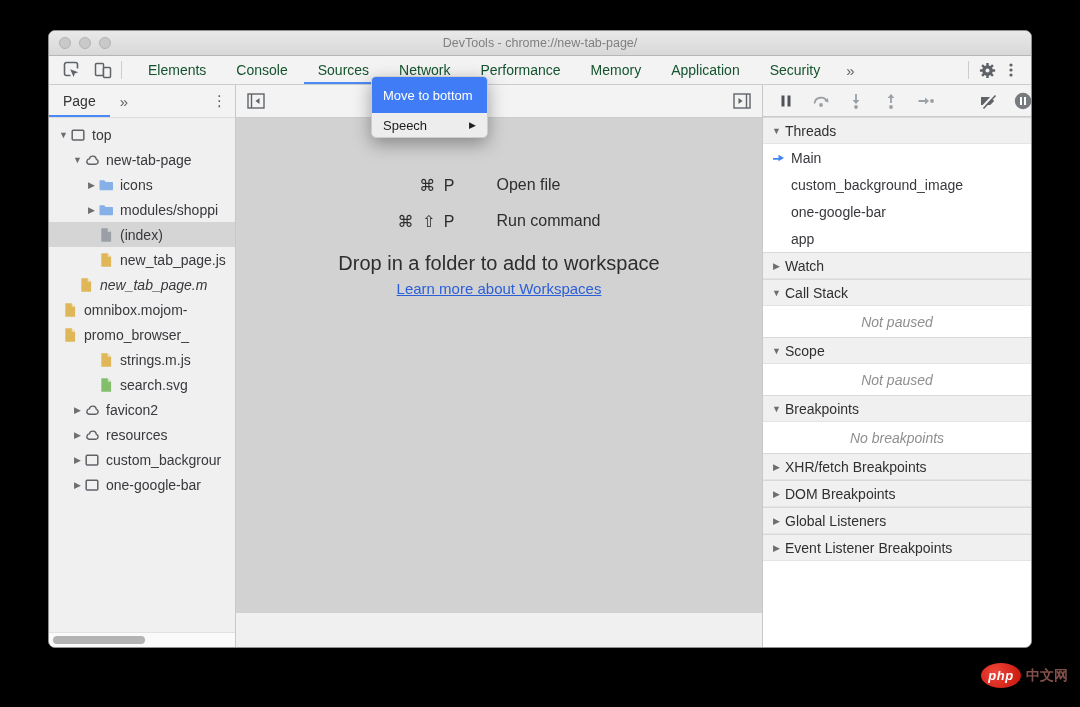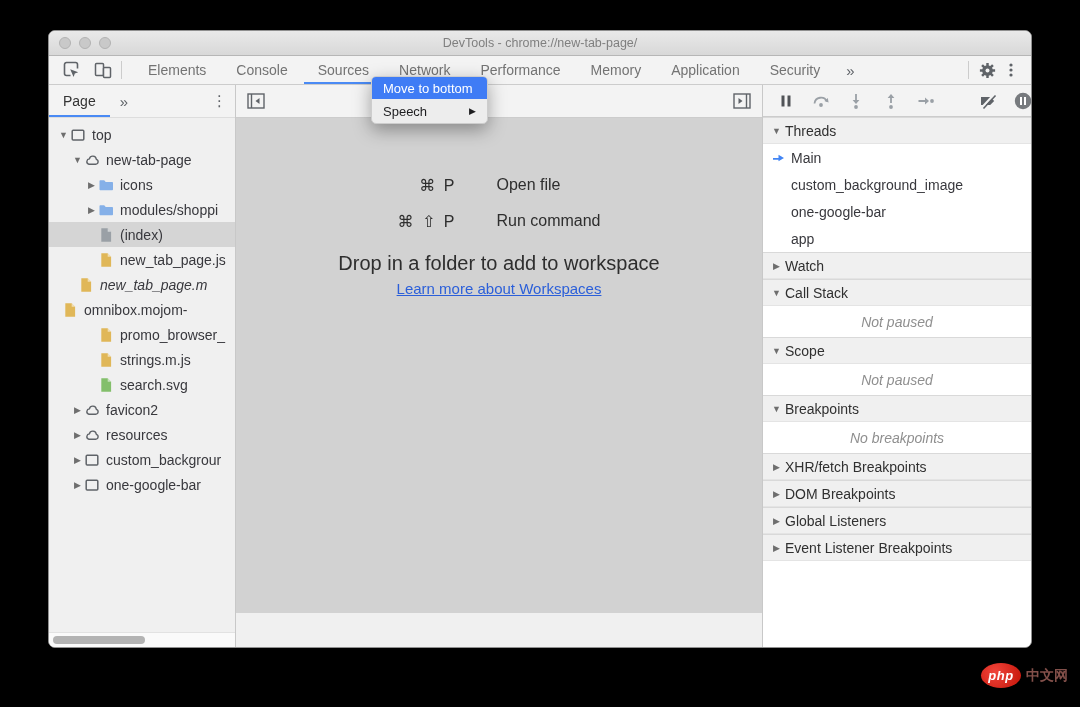--- a/index.html
+++ b/index.html
@@ -21,21 +21,21 @@
   .tl { width:12px; height:12px; border-radius:50%; background:#c9c9c9; border:1px solid #b2b2b2; }
   .title-text { font-size:12.5px; color:#7f7f7f; }
 
   
   .toolbar { height:29px; flex:0 0 29px; background:#f3f3f3; border-bottom:1px solid #ccc;
              display:flex; align-items:stretch; }
   .tool-left { display:flex; align-items:center; padding-left:10px; gap:8px; }
   .tbtn { width:24px; height:24px; display:flex; align-items:center; justify-content:center; cursor:pointer; }
   .vsep { width:1px; height:18px; background:#ccc; align-self:center; margin:0 6px; }
   .tabs { display:flex; align-items:stretch; gap:2px; padding-left:6px; flex:1; }
-  .tab { display:flex; align-items:center; padding:8px 14px; font-size:14px; color:#737373; cursor:pointer; }
+  .tab { display:flex; align-items:center; padding:8px 14px; font-size:14px; color:#14532d; cursor:pointer; }
   .tab.active { box-shadow:inset 0 -2px 0 #4a8af4; }
   .tab-more { display:flex; align-items:center; padding:0 10px; font-size:15px; color:#5f6368; cursor:pointer; }
   .tool-right { display:flex; align-items:center; padding-right:8px; }
 
   
   .cols { flex:1; display:flex; min-height:0; }
 
   
   .sidebar { width:187px; flex:0 0 187px; background:#f0f0f0; border-right:1px solid #c8c8c8;
              display:flex; flex-direction:column; min-height:0; }
@@ -81,21 +81,21 @@
                 color:#38383d; background:#fff; cursor:pointer; }
   .thread-row .cur { width:16px; margin-right:4px; display:flex; align-items:center; }
   .thread-row.plain { padding-left:28px; }
   .placeholder { height:31px; display:flex; align-items:center; justify-content:center;
                  font-size:14px; font-style:italic; color:#8f8f8f; background:#fff; }
 
   
   #ctx { position:absolute; left:371px; top:76px; width:117px; background:#ededed;
          border:1px solid #cdcdcd; border-radius:5px; overflow:hidden;
          box-shadow:0 6px 18px rgba(0,0,0,.35); z-index:50; }
-  .ctx-item { height:22px; display:flex; align-items:center; padding:0 11px; font-size:13px; color:#1d1d1f; cursor:pointer; }
+  .ctx-item { height:36px; display:flex; align-items:center; padding:0 11px; font-size:13px; color:#1d1d1f; cursor:pointer; }
   .ctx-item.hl { background:#3f7cf5; color:#fff; }
   .ctx-sub { margin-left:auto; font-size:9px; color:#1d1d1f; }
 
   
   #wm { position:absolute; left:981px; top:663px; display:flex; align-items:center; gap:5px; }
   .wm-oval { width:40px; height:25px; background:radial-gradient(circle at 35% 35%, #f0443a, #c31307);
              border-radius:50%; display:flex; align-items:center; justify-content:center; }
   .wm-php { color:#fff; font-size:13px; font-weight:bold; font-style:italic; letter-spacing:.5px; }
   .wm-cn { color:#83504a; font-size:14px; font-weight:bold; }
 </style>
@@ -249,21 +249,21 @@
             <div class="trow" style="">
               <span class="arrow"></span>
               <span class="ticon">
                 <svg width="16" height="16" viewBox="0 0 16 16">
                   <path class="fbody" d="M3.3 1.3 h6.4 l3.4 3.4 v10 h-9.8 z" fill="#e0b758"></path>
                   <path d="M9.7 1.3 l3.4 3.4 h-3.4 z" fill="#ffffff" opacity=".55"></path>
                 </svg>
               </span>
               <span>omnibox.mojom-</span>
             </div>
-            <div class="trow" style="padding-left: 36px; align-items: center;">
+            <div class="trow" style=" align-items: center;">
               <span class="arrow"></span>
               <span class="ticon">
                 <svg width="16" height="16" viewBox="0 0 16 16">
                   <path class="fbody" d="M3.3 1.3 h6.4 l3.4 3.4 v10 h-9.8 z" fill="#e0b758"></path>
                   <path d="M9.7 1.3 l3.4 3.4 h-3.4 z" fill="#ffffff" opacity=".55"></path>
                 </svg>
               </span>
               <span>promo_browser_</span>
             </div>
             <div class="trow" style="padding-left: 36px;">

